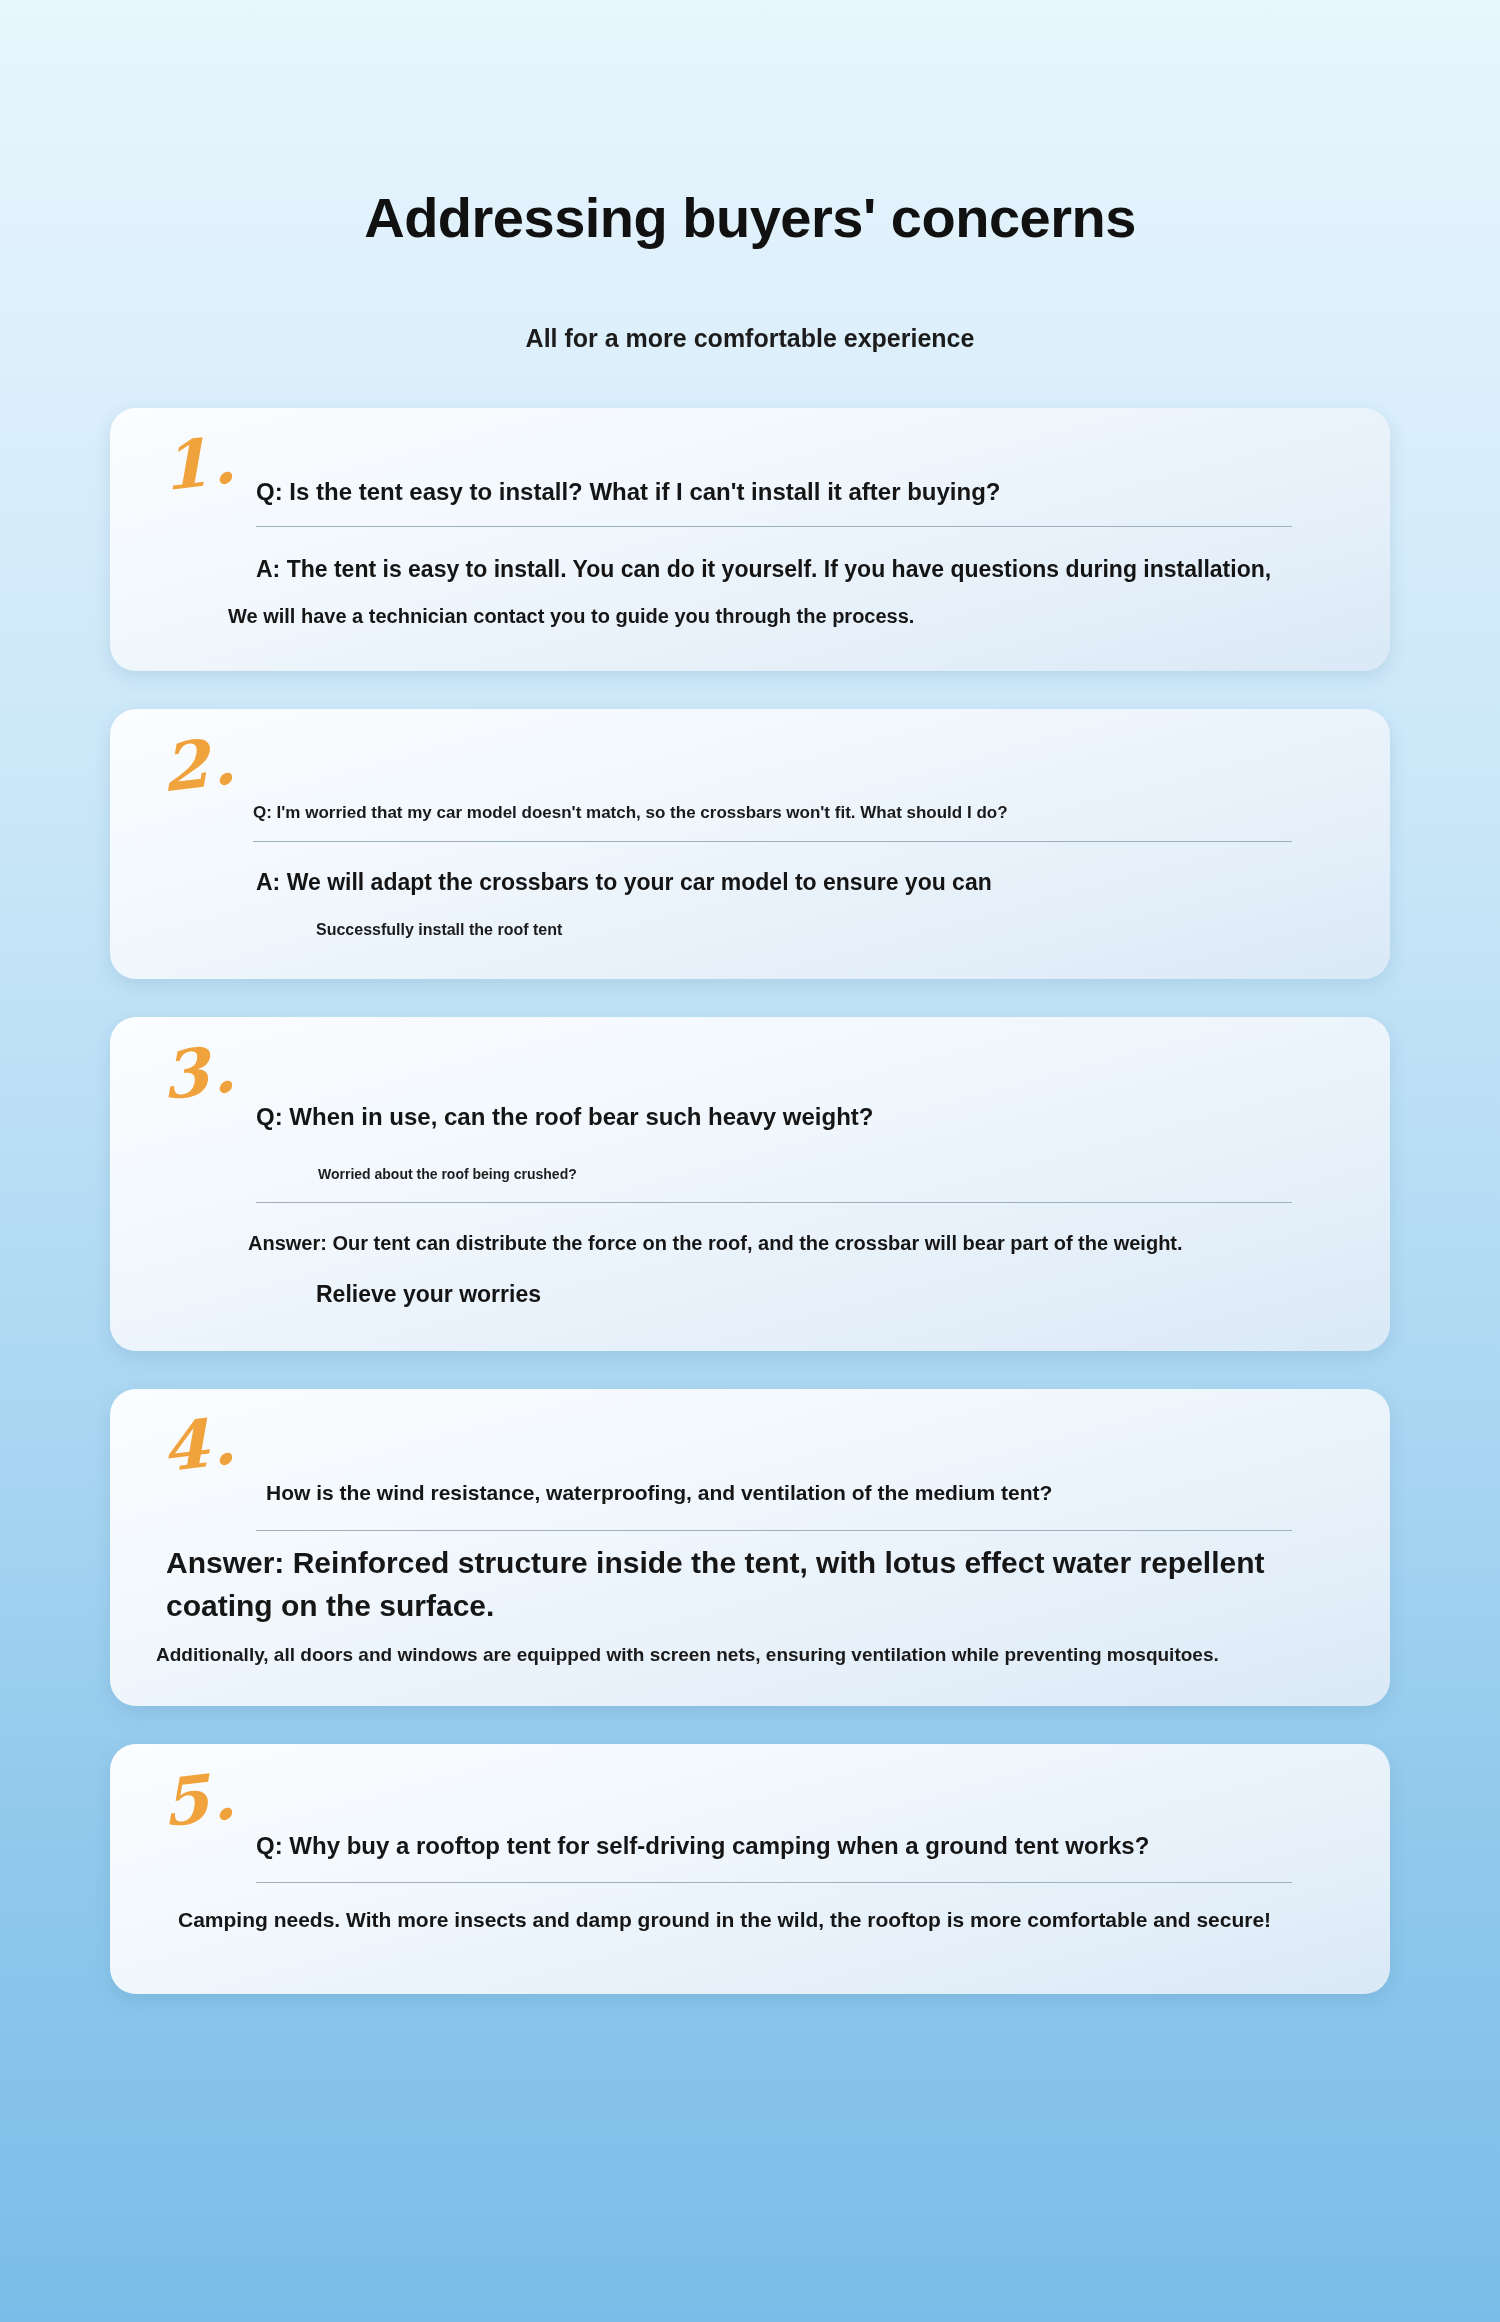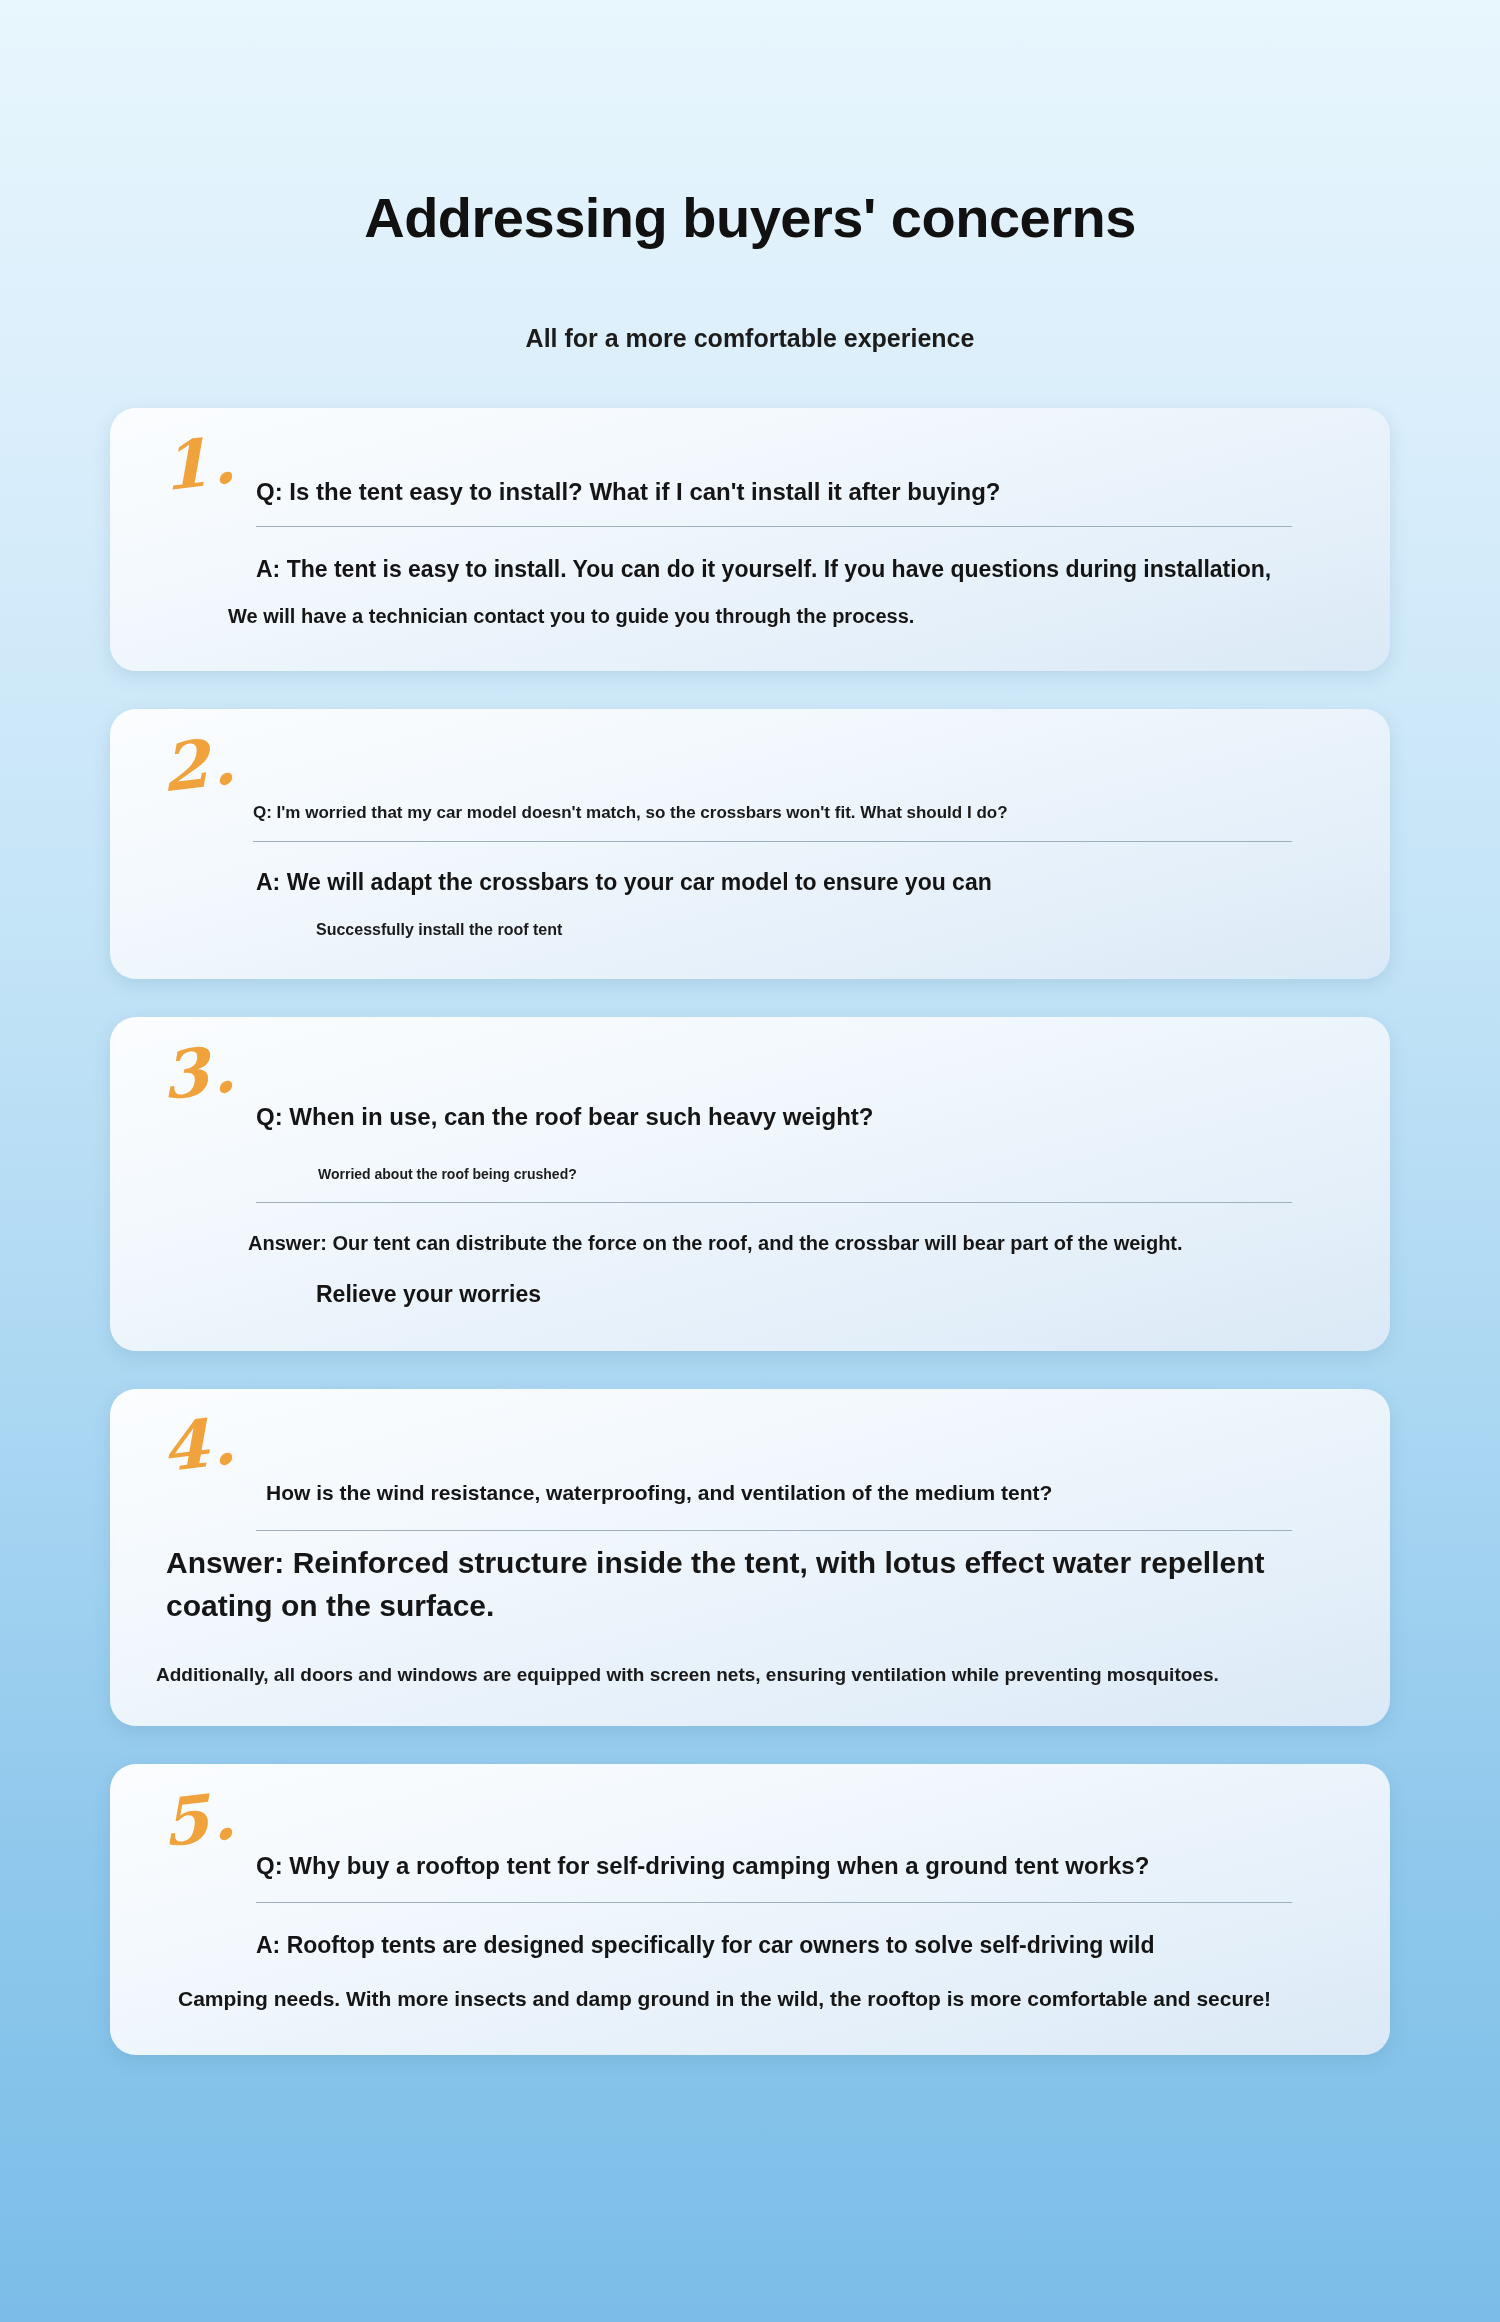--- a/index.html
+++ b/index.html
@@ -135,21 +135,21 @@
   .c3 .q-sub { margin-left: 170px; margin-top: 32px; font-size: 14px; }
   .c3 .divider { margin-left: 108px; margin-right: 60px; margin-top: 20px; }
   .c3 .a-line-2 { margin-left: 100px; margin-top: 26px; }
   .c3 .a-line { margin-left: 168px; margin-top: 20px; }
 
   
   .c4 { min-height: 242px; padding-top: 34px; }
   .c4 .q-line { margin-left: 118px; margin-top: 56px; font-size: 21px; }
   .c4 .divider { margin-left: 108px; margin-right: 60px; margin-top: 22px; }
   .c4 .a-line-2 { margin-left: 18px; margin-top: 10px; font-size: 30px; }
-  .c4 .a-small { margin-left: 8px; margin-top: 36px; font-size: 19px; }
+  .c4 .a-small { margin-left: 8px; margin-top: 16px; font-size: 19px; }
 
   
   .c5 { min-height: 250px; padding-top: 34px; }
   .c5 .q-line { margin-left: 108px; margin-top: 52px; }
   .c5 .divider { margin-left: 108px; margin-right: 60px; margin-top: 20px; }
   .c5 .a-line { margin-left: 108px; margin-top: 26px; }
   .c5 .a-line-2 { margin-left: 30px; margin-top: 22px; font-size: 21px; }
 </style>
 </head>
 <body>
@@ -193,18 +193,17 @@
       <div class="divider"></div>
       <div class="a-line-2">Answer: Reinforced structure inside the tent, with lotus effect water repellent coating on the surface.</div>
       <div class="a-small">Additionally, all doors and windows are equipped with screen nets, ensuring ventilation while preventing mosquitoes.</div>
 
     </div>
 
     <div class="card c5">
       <div class="card-num">5.</div>
       <div class="q-line">Q: Why buy a rooftop tent for self-driving camping when a ground tent works?</div>
       <div class="divider"></div>
-      <div class="a-line">A: Rooftop tents are designed specifically for car owners to solve self-driving wild</div>
       <div class="a-line-2">Camping needs. With more insects and damp ground in the wild, the rooftop is more comfortable and secure!</div>
     </div>
 
   </div>
 </div>
 
 </body></html>

